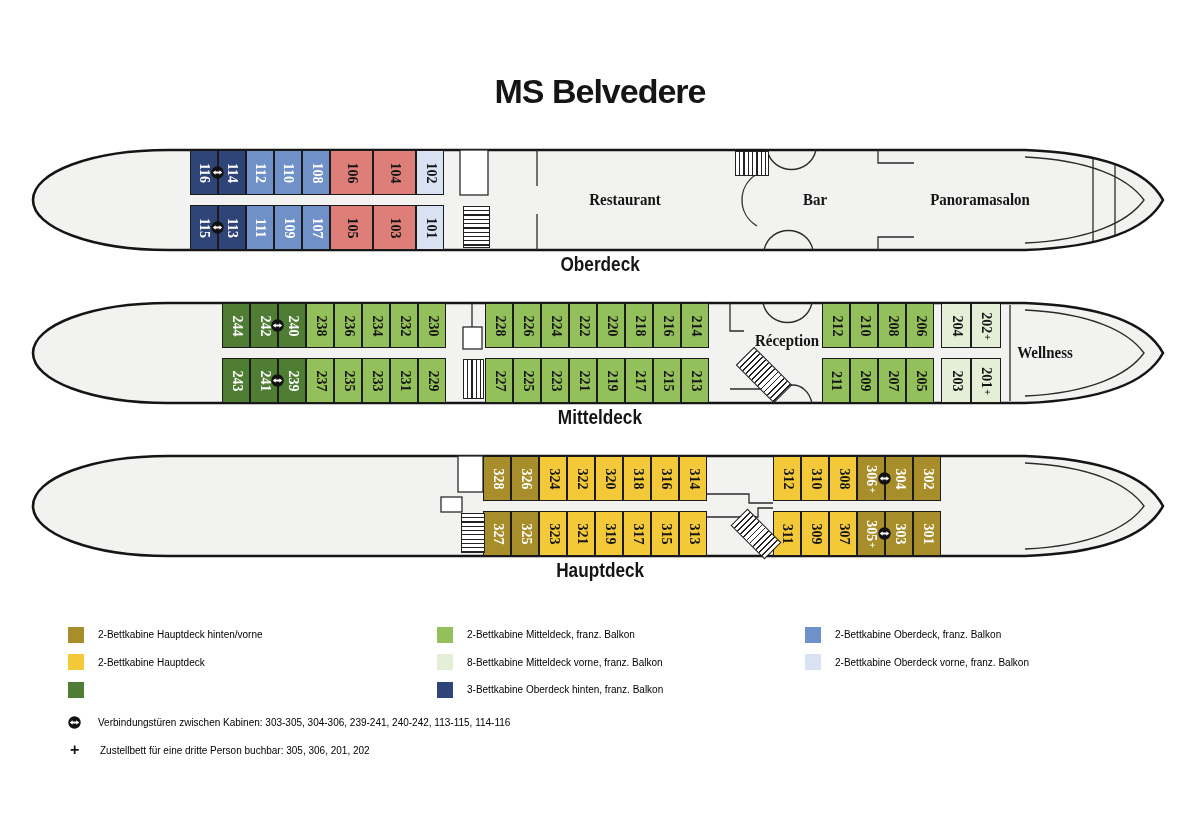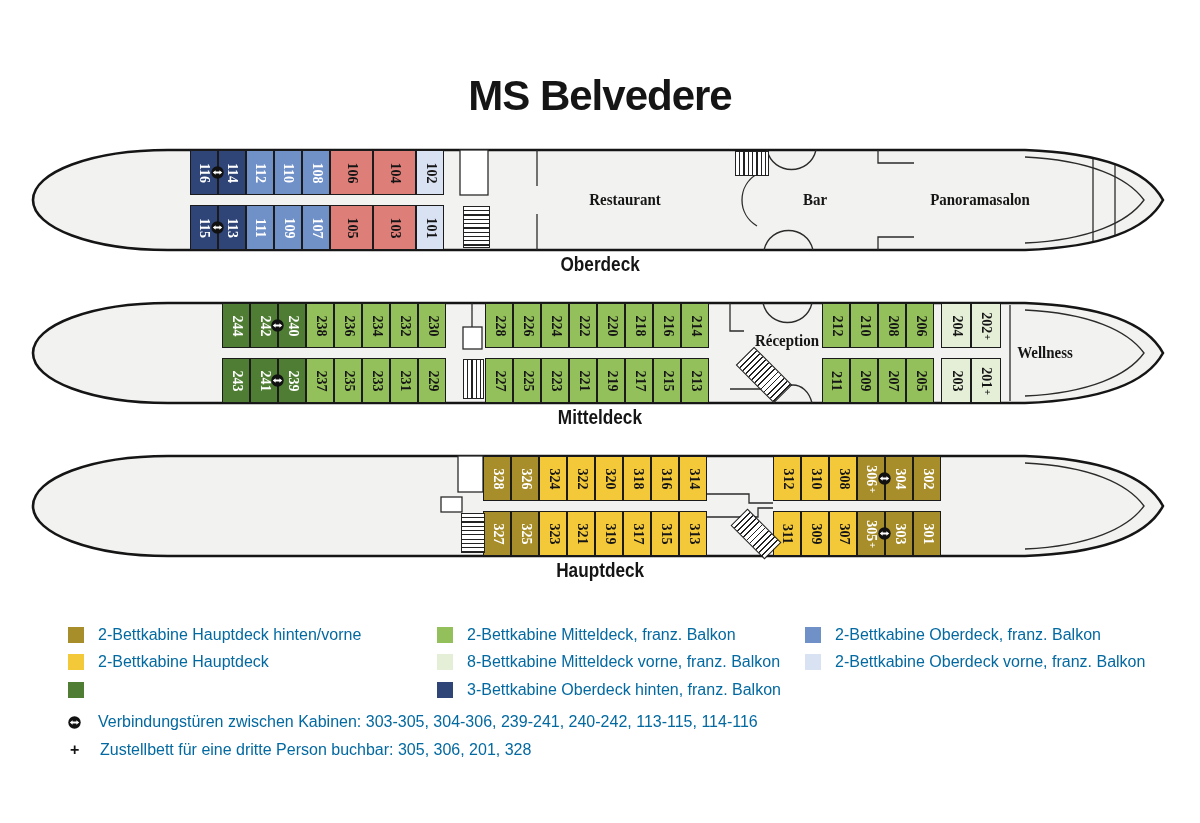--- a/index.html
+++ b/index.html
@@ -1,19 +1,19 @@
 <!DOCTYPE html>
 <html><head>
 <meta charset="utf-8">
 <style>
   html,body{margin:0;padding:0;background:#fff;}
   .canvas{position:relative;width:1200px;height:823px;background:#ffffff;overflow:hidden;
           font-family:"Liberation Sans",sans-serif;color:#151515;}
   .title{position:absolute;left:0;top:72px;width:100%;text-align:center;
-         font-size:42px;font-weight:700;letter-spacing:-1px;}
+         font-size:34px;font-weight:700;letter-spacing:-1px;}
   .deck{position:absolute;left:30px;width:1140px;height:104px;}
   .hull{position:absolute;left:0;top:0;width:100%;height:100%;}
   .layer{position:absolute;left:0;top:0;width:100%;height:100%;font-family:Liberation Serif, serif;}
   .cabin{position:absolute;border:1.2px solid #1b1b1b;box-sizing:border-box;
          display:flex;align-items:center;justify-content:center;}
   .cnum{transform:rotate(90deg);font-size:14px;font-weight:700;white-space:nowrap;line-height:1;}
   .cplus{font-size:10px;font-weight:700;vertical-align:2px;margin-left:1px;}
   .door-icon{position:absolute;width:13px;height:13px;z-index:3;}
   .door-icon svg{display:block;}
   .area-label{position:absolute;font-size:17px;font-weight:700;white-space:nowrap;
@@ -22,21 +22,21 @@
               font-size:20px;font-weight:700;}
   .deck-label span{display:inline-block;transform:scaleX(.86);}
   .stairs{position:absolute;background:#fff;border:1.3px solid #222;box-sizing:border-box;z-index:2;}
   .stairs.h{background:repeating-linear-gradient(180deg,#fff 0,#fff 3px,#222 3px,#222 4.3px);}
   .stairs.v{background:repeating-linear-gradient(90deg,#fff 0,#fff 3px,#222 3px,#222 4.3px);}
   .stairs.diag{transform:rotate(45deg);}
   .legend{position:absolute;left:68px;top:621px;width:1110px;height:85px;}
   .legend-col{position:absolute;top:0;}
   .legend-row{display:flex;align-items:center;height:27.5px;gap:14px;}
   .swatch{width:16px;height:16px;flex:0 0 16px;}
-  .legend-label,.fn-text{font-size:16px;color:#0369a1;}
+  .legend-label,.fn-text{font-size:10px;color:#000000;}
   .footnotes{position:absolute;left:68px;top:708px;}
   .footnote-row{display:flex;align-items:center;height:28px;}
   .fn-icon{width:30px;display:flex;align-items:center;}
   .fn-plus{font-size:16px;font-weight:700;padding-left:2px;}
 </style>
 </head>
 <body>
 
 <div class="canvas">
 
@@ -458,17 +458,17 @@
       <span class="fn-icon">
         <svg viewBox="0 0 13 13" width="13" height="13">
             <circle cx="6.5" cy="6.5" r="6.2" fill="#111"></circle>
             <path d="M1.8 6.5 L4.6 4.3 V5.6 H8.4 V4.3 L11.2 6.5 L8.4 8.7 V7.4 H4.6 V8.7 Z" fill="#fff"></path>
           </svg>
       </span>
       <span class="fn-text">Verbindungstüren zwischen Kabinen: 303-305, 304-306, 239-241, 240-242, 113-115, 114-116</span>
     </div>
     <div class="footnote-row">
       <span class="fn-icon fn-plus">+</span>
-      <span class="fn-text">Zustellbett für eine dritte Person buchbar: 305, 306, 201, 328</span>
+      <span class="fn-text">Zustellbett für eine dritte Person buchbar: 305, 306, 201, 202</span>
     </div>
   </div>
 
 </div>
 
 </body></html>

